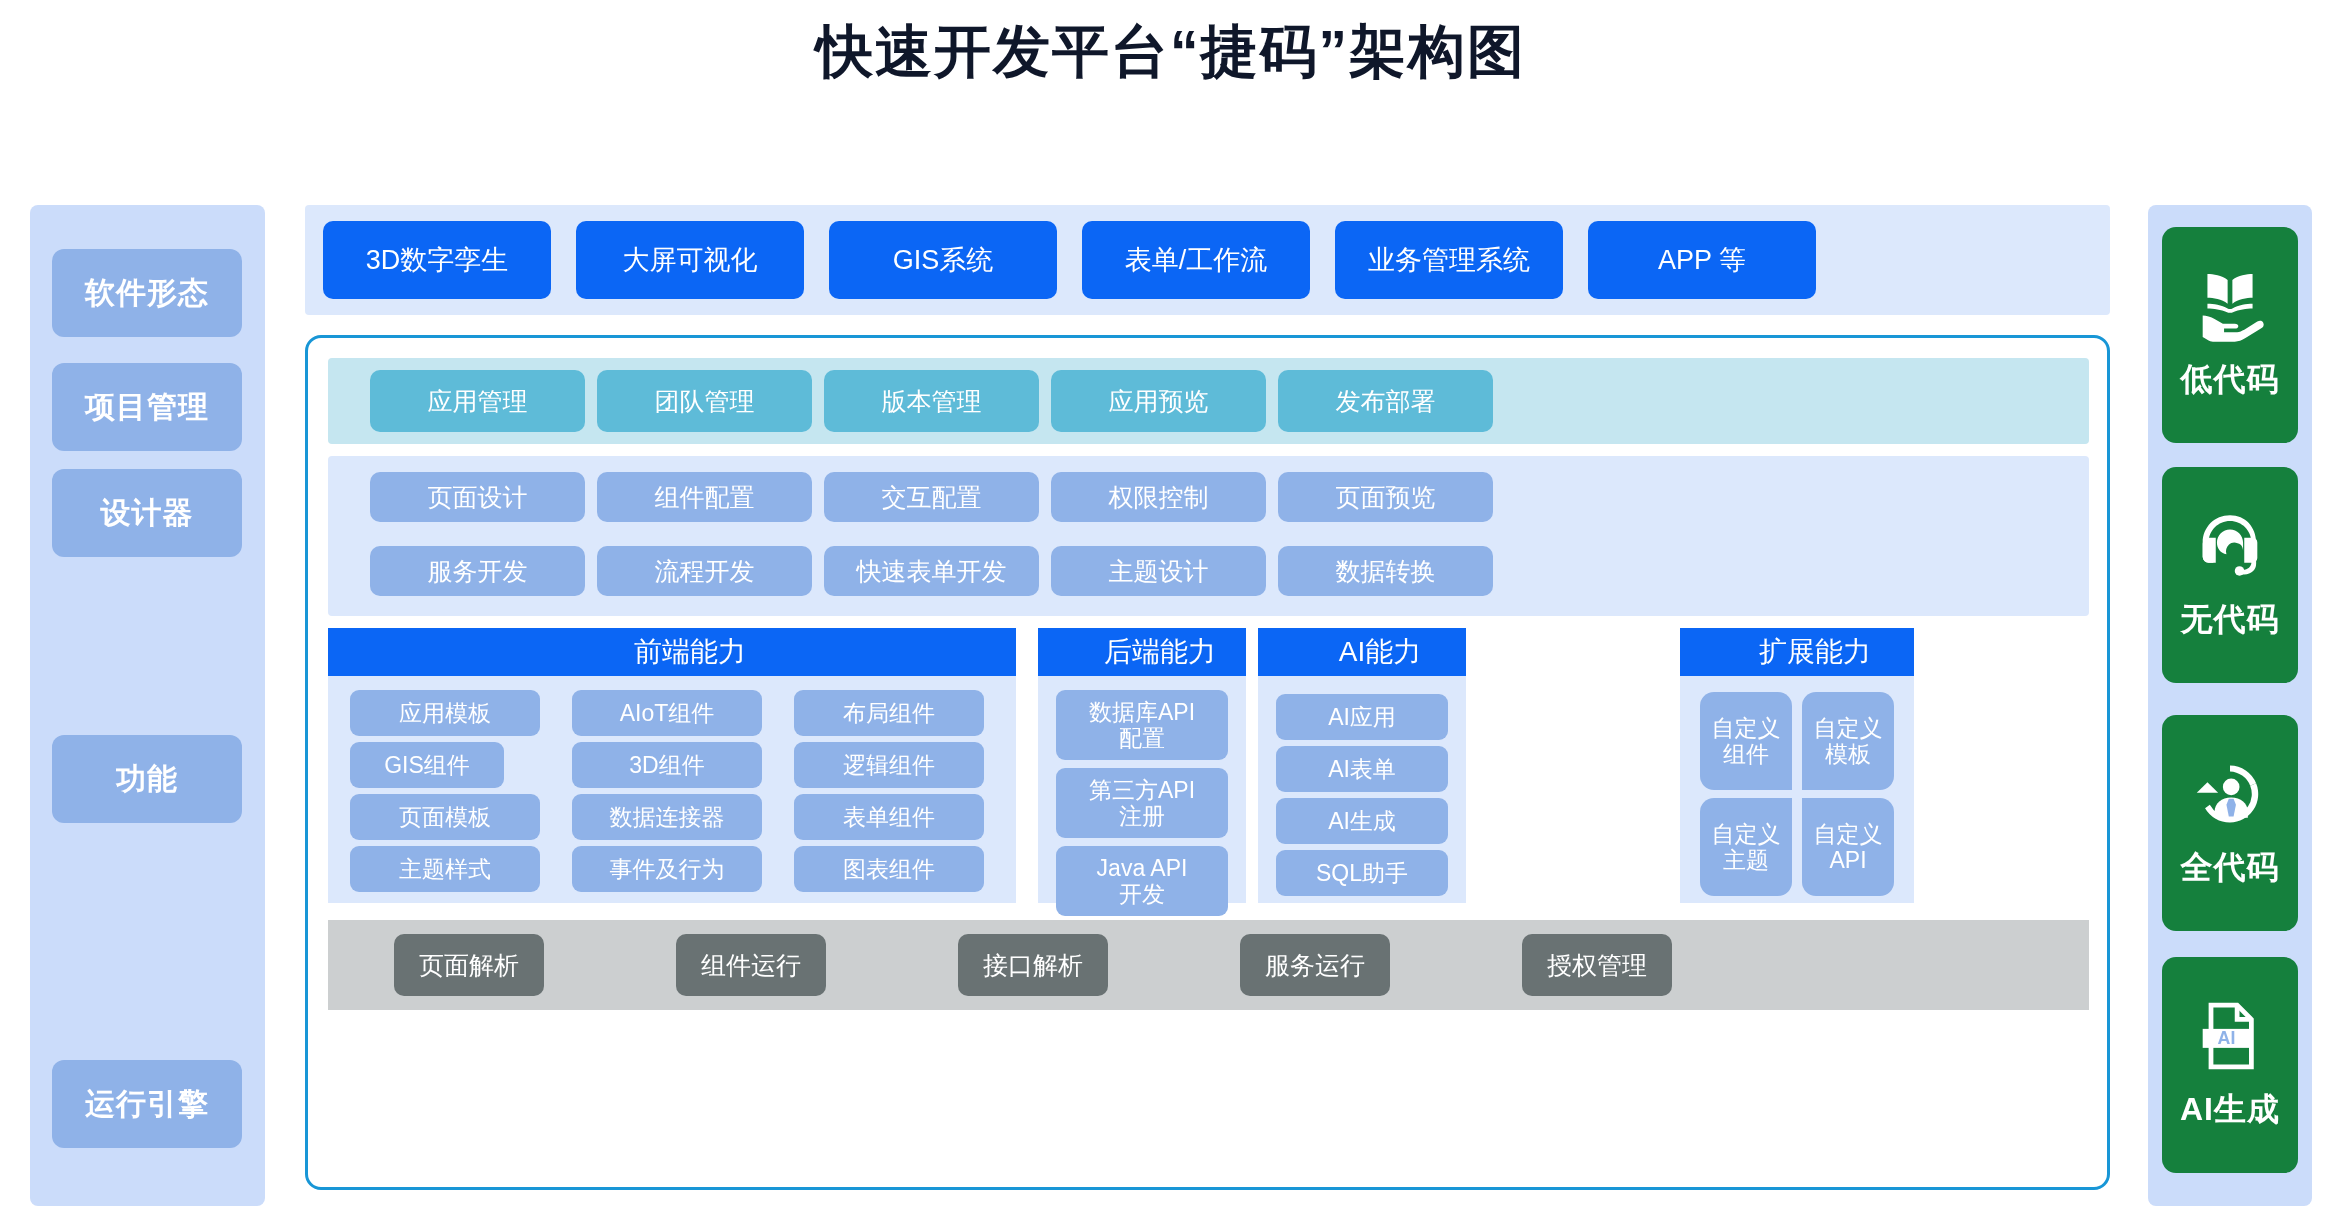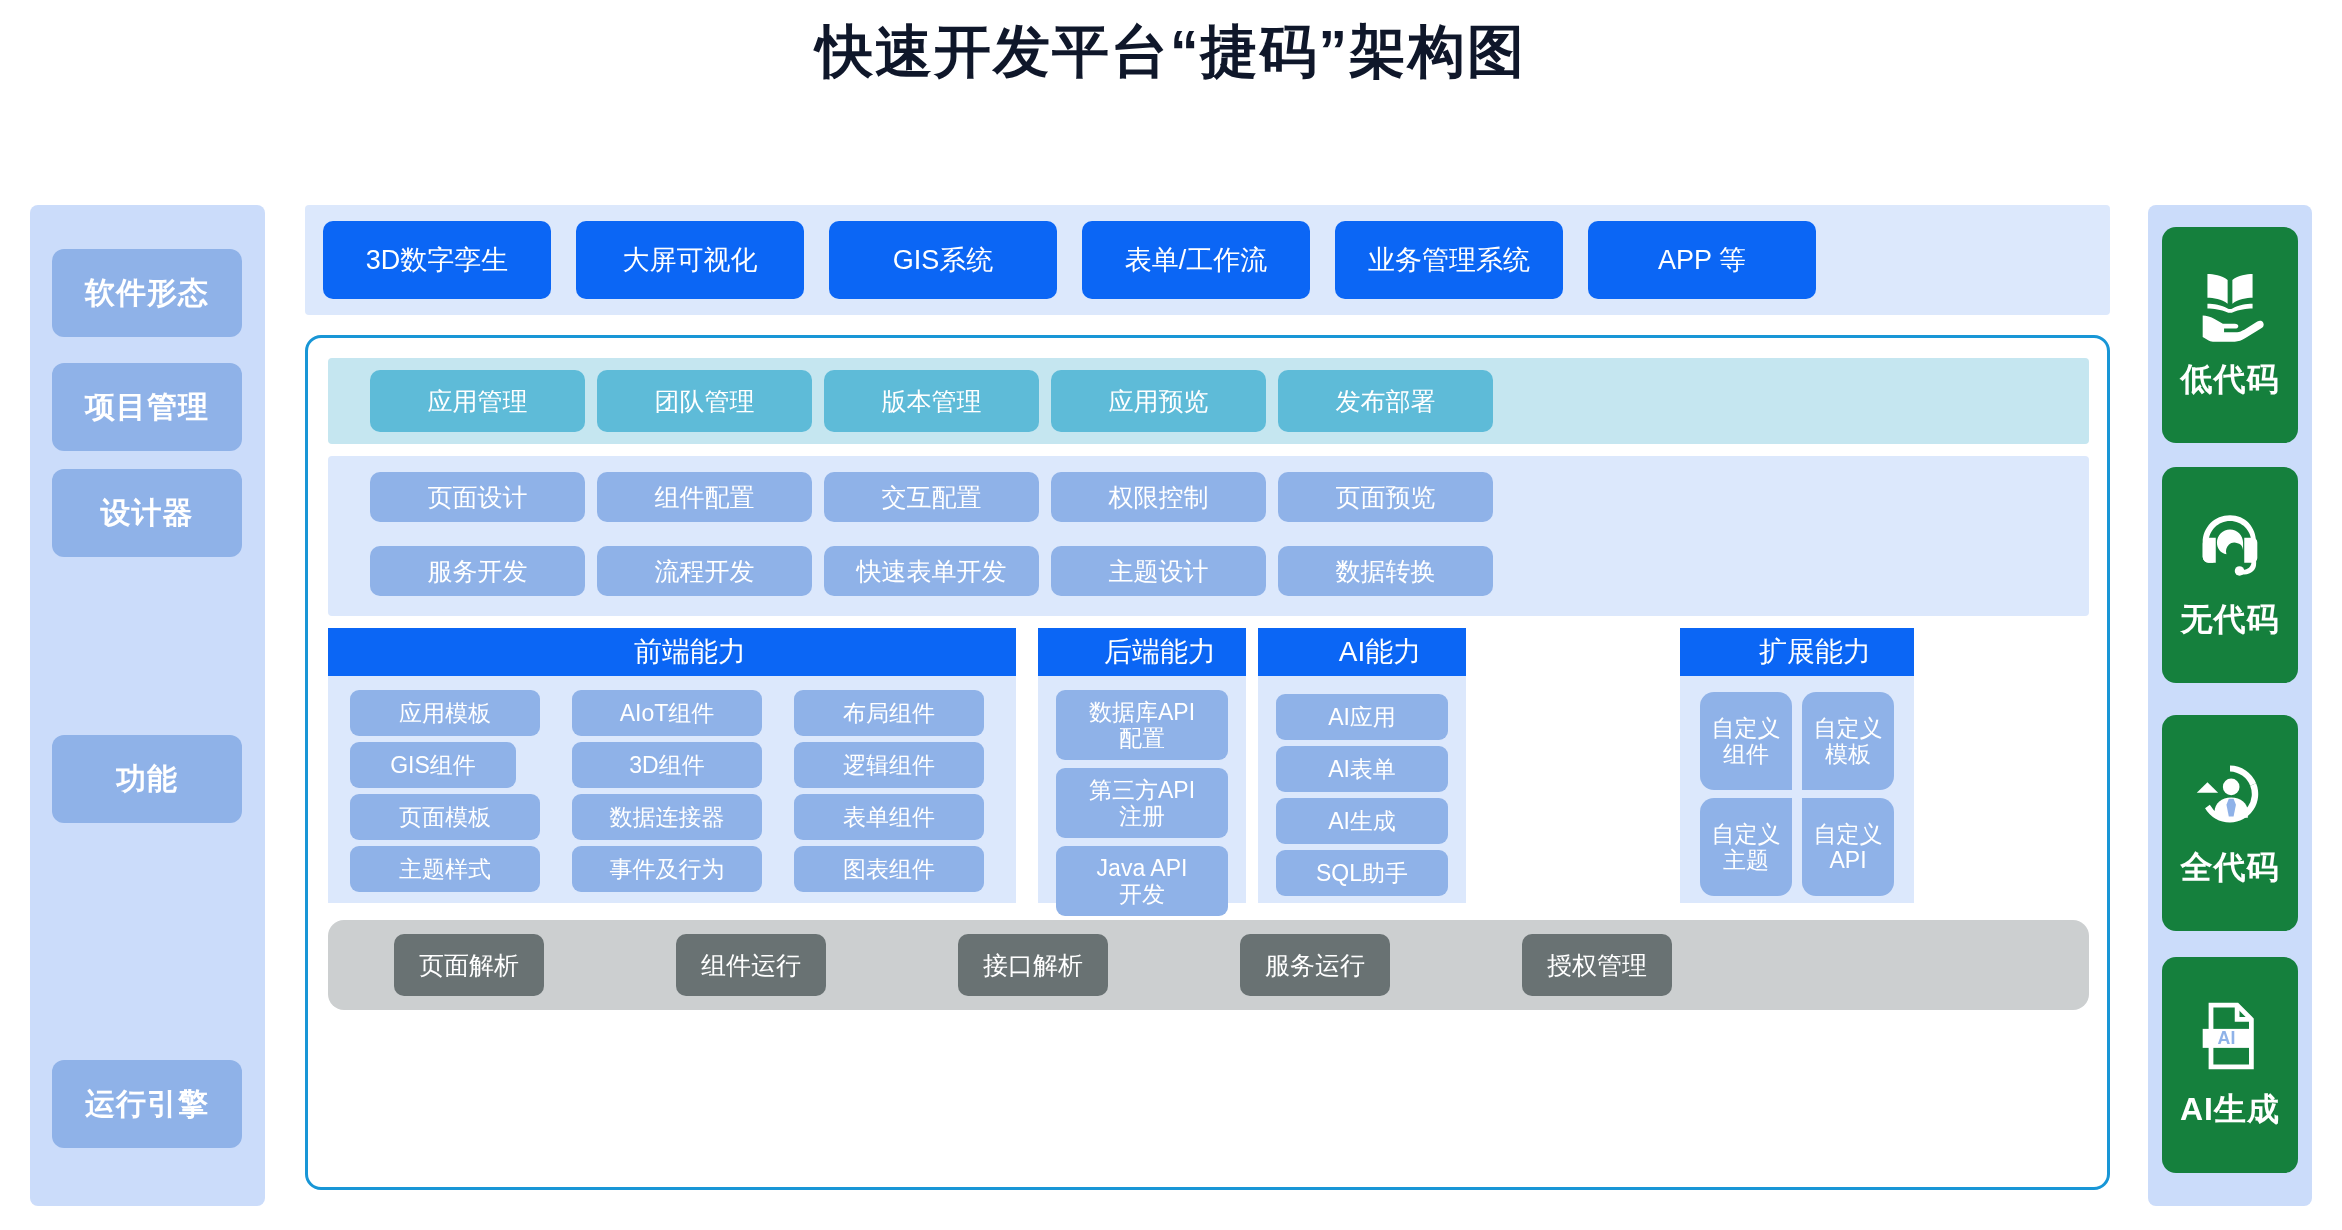--- a/index.html
+++ b/index.html
@@ -177,21 +177,21 @@
   .ext-tr { border-radius: 14px 14px 14px 0; }
   .ext-bl { border-radius: 14px 0 14px 14px; }
   .ext-br { border-radius: 0 14px 14px 14px; }
 
   
   #rt-band {
     position: absolute;
     left: 20px; top: 582px;
     width: 1761px; height: 90px;
     background: #CCCFD0;
-    border-radius: 16px;
+    border-radius: 0;
   }
   .rt-chip {
     position: absolute;
     top: 14px; height: 62px;
     background: #697273;
     border-radius: 10px;
     display: flex; align-items: center; justify-content: center;
     color: #ffffff;
     font-size: 25px;
     white-space: nowrap;
@@ -299,21 +299,21 @@
       <div class="ds-chip" style="left:950px; top:90px; width:215px">数据转换</div>
     </div>
 
     <div id="fn-area">
 
       <div class="fn-col" style="left:0px; width:688px">
         <div class="fn-head">前端能力</div>
         <div class="fn-chip" style="left:22px;  top:62px;  width:190px; height:46px">应用模板</div>
         <div class="fn-chip" style="left:244px; top:62px;  width:190px; height:46px">AIoT组件</div>
         <div class="fn-chip" style="left:466px; top:62px;  width:190px; height:46px">布局组件</div>
-        <div class="fn-chip" style="left:22px;  top:114px; width:166px; height:46px">GIS组件</div>
+        <div class="fn-chip" style="left:22px;  top:114px; width:154px; height:46px">GIS组件</div>
         <div class="fn-chip" style="left:244px; top:114px; width:190px; height:46px">3D组件</div>
         <div class="fn-chip" style="left:466px; top:114px; width:190px; height:46px">逻辑组件</div>
         <div class="fn-chip" style="left:22px;  top:166px; width:190px; height:46px">页面模板</div>
         <div class="fn-chip" style="left:244px; top:166px; width:190px; height:46px">数据连接器</div>
         <div class="fn-chip" style="left:466px; top:166px; width:190px; height:46px">表单组件</div>
         <div class="fn-chip" style="left:22px;  top:218px; width:190px; height:46px">主题样式</div>
         <div class="fn-chip" style="left:244px; top:218px; width:190px; height:46px">事件及行为</div>
         <div class="fn-chip" style="left:466px; top:218px; width:190px; height:46px">图表组件</div>
       </div>
 

